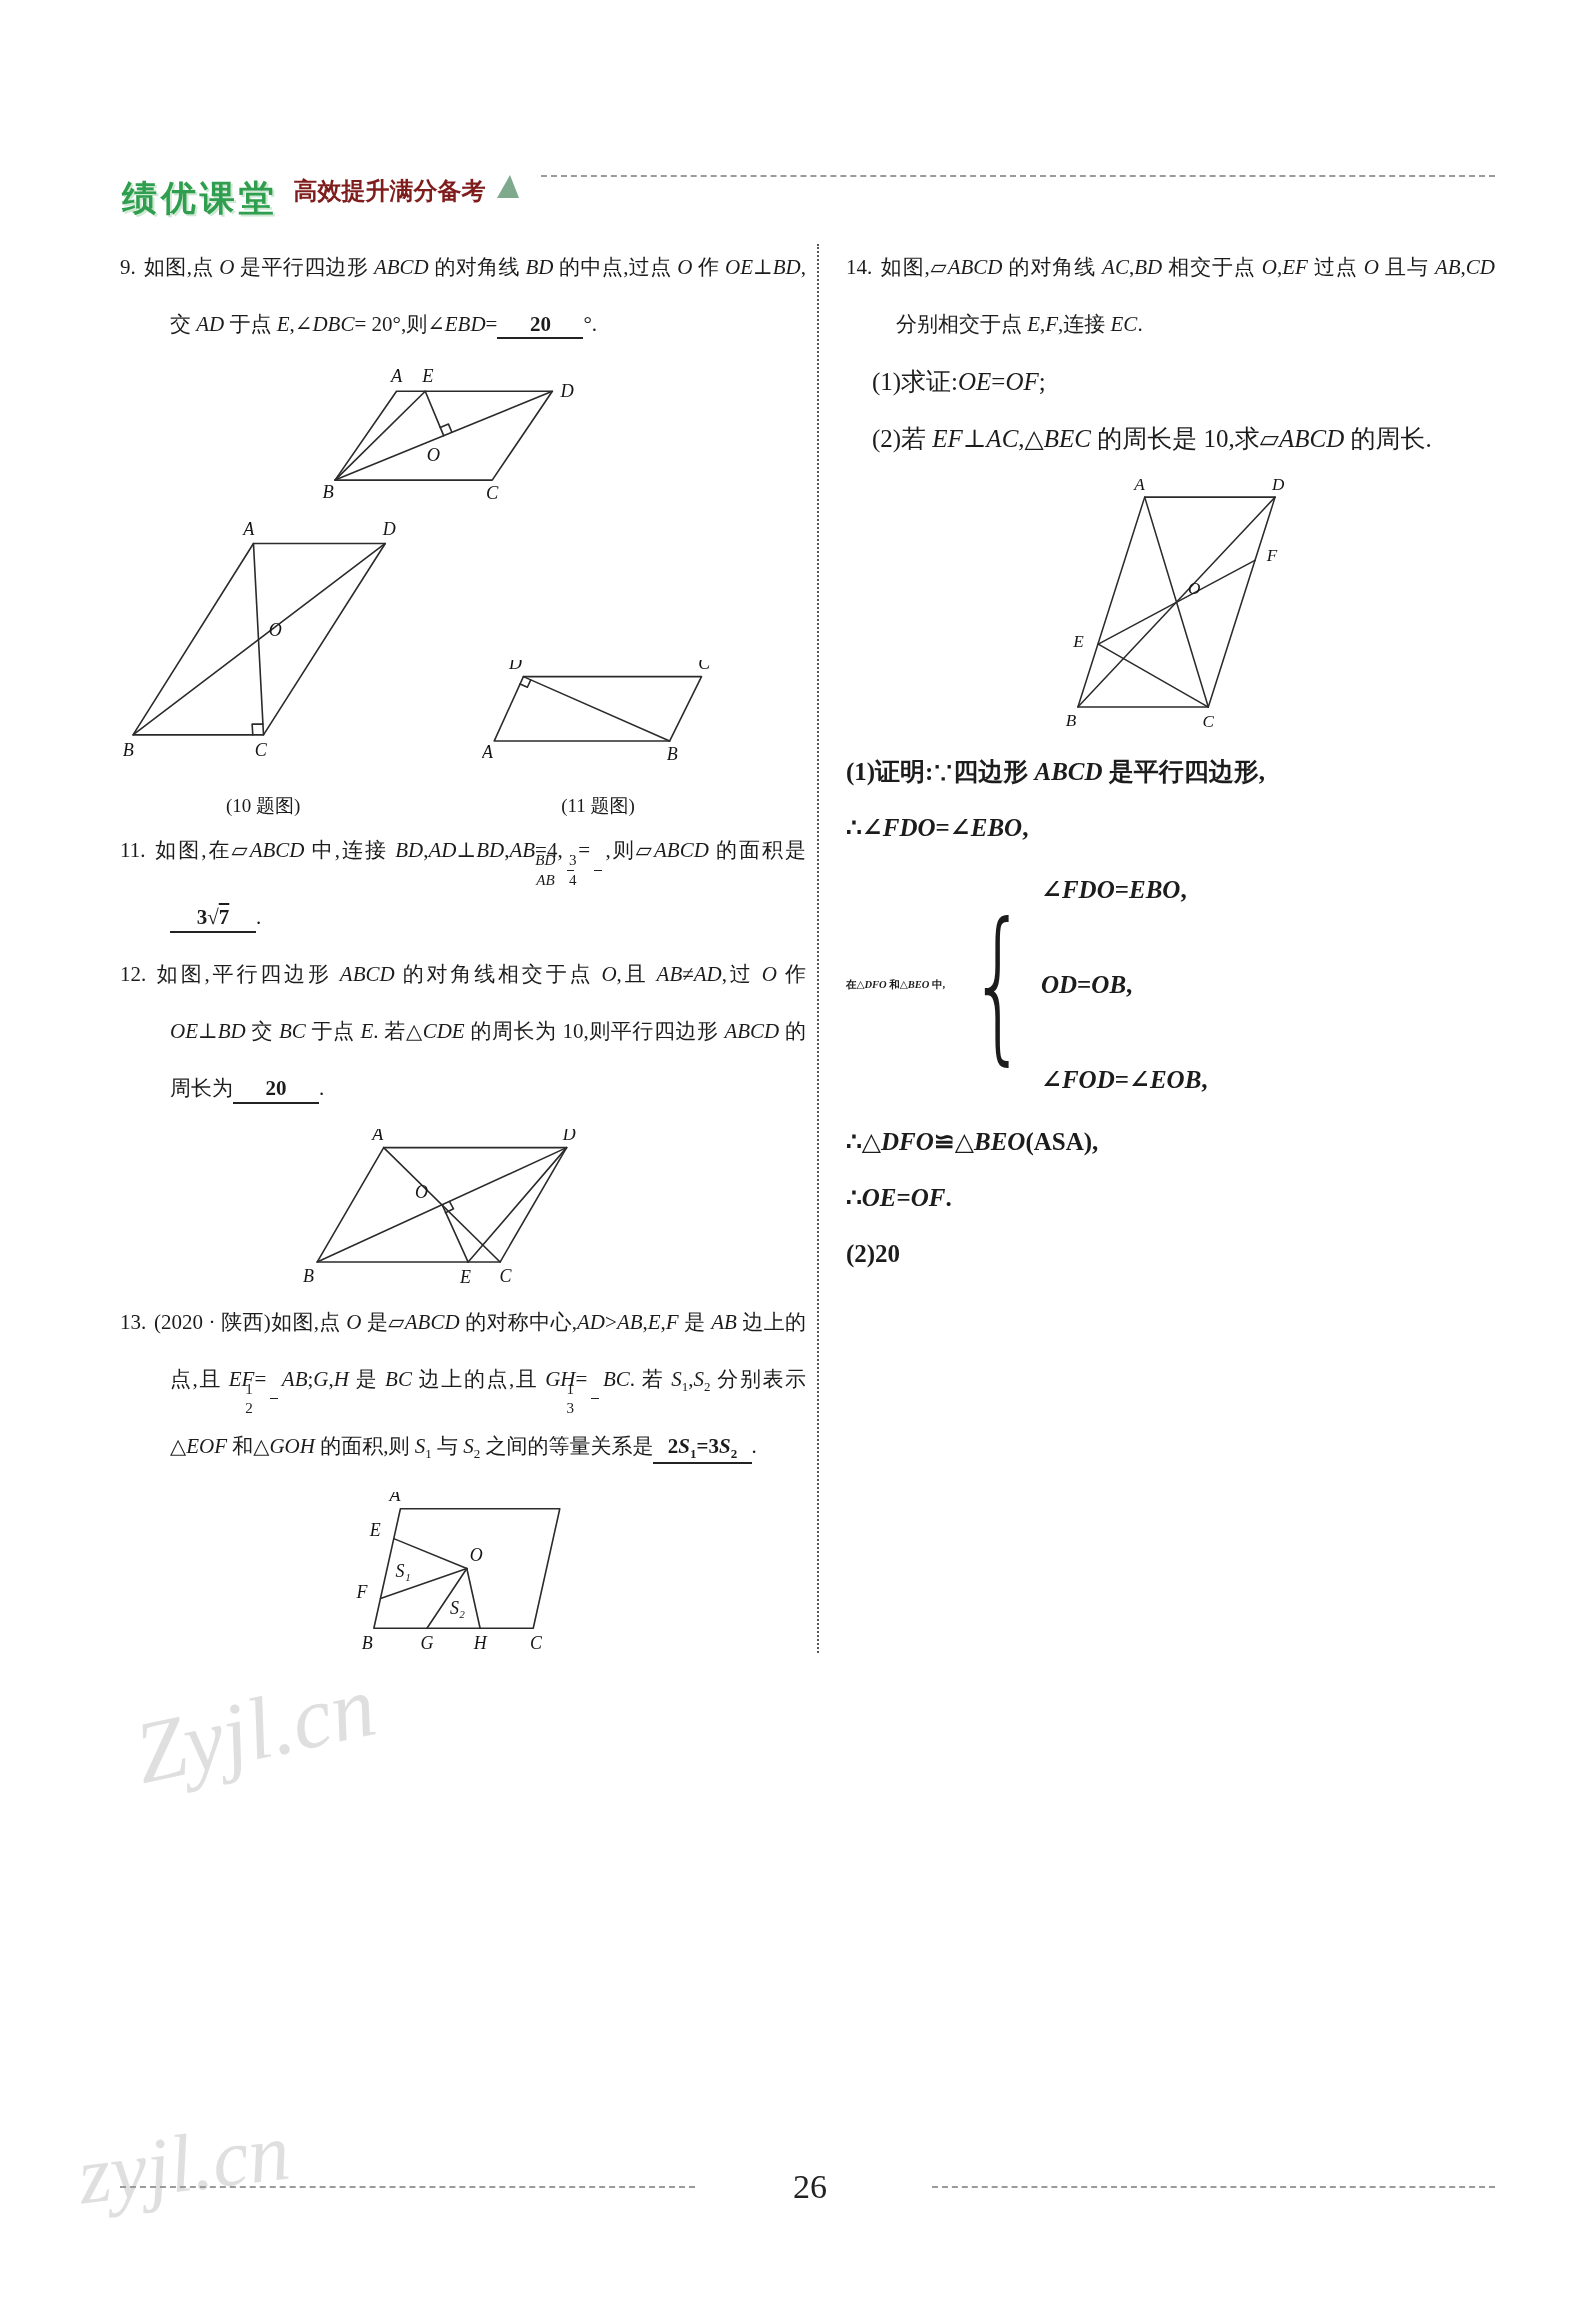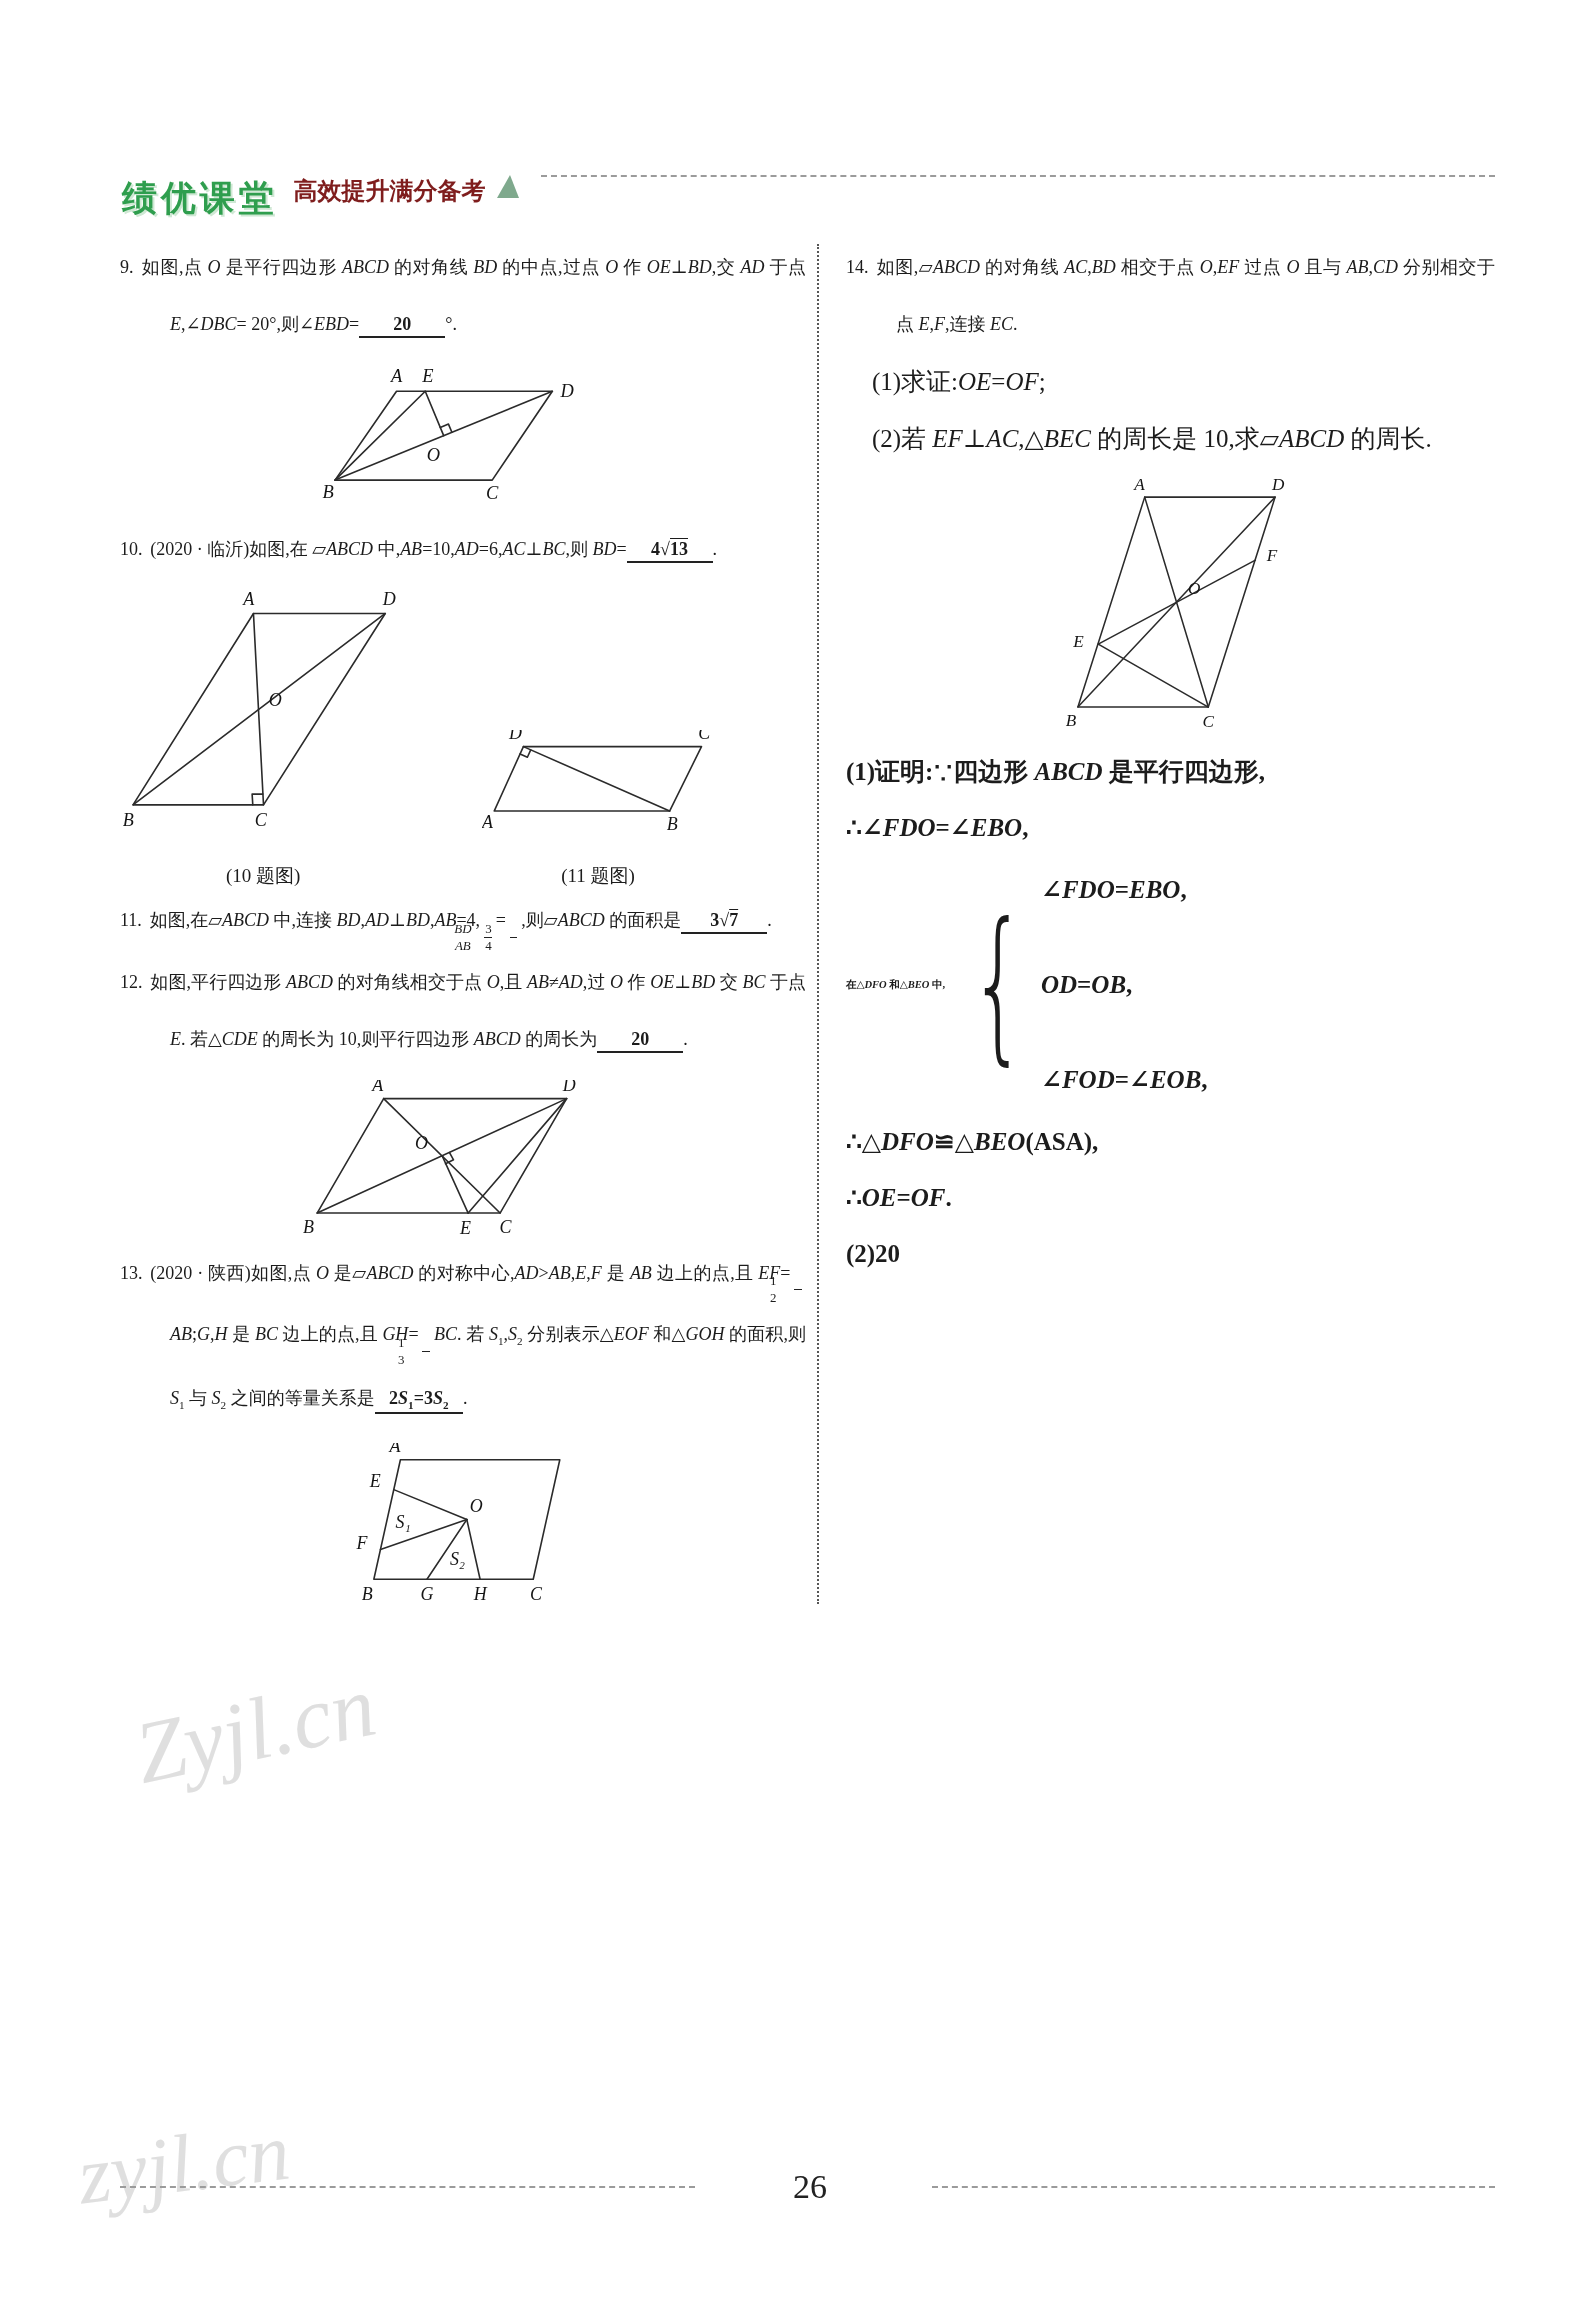--- a/index.html
+++ b/index.html
@@ -26,21 +26,21 @@
   .wm-mid { top:1679px; left:134px; font-size:88px; transform:rotate(-12deg); }
   .wm-bottom { top:2117px; left:78px; font-size:82px; transform:rotate(-7deg); }
 
   
   .content { position:absolute; top:239px; left:120px; width:1375px;
              display:flex; align-items:stretch; z-index:1; }
   .col-left  { width:686px; }
   .divider   { border-left:2.6px dotted #565656; margin:5.2px 9.1px 0 10.5px; }
   .col-right { flex:1; padding-left:18.3px; }
 
-  .problem { font-size:18px; line-height:57px; text-align:justify;
+  .problem { font-size:21px; line-height:57px; text-align:justify;
              padding-left:50px; text-indent:-50px; }
   .pnum { margin-right:7.8px; }
   .sub { font-size:25px; line-height:57px; text-align:justify;
          padding-left:82px; text-indent:-56px; }
   i { font-style:italic; }
   sub { font-size:.62em; }
   .blank { display:inline-block; min-width:86px; padding:0 14.4px;
            border-bottom:2px solid #222; text-align:center; font-weight:700;
            line-height:1.2; text-indent:0; }
   .ov { text-decoration:overline; }
@@ -111,23 +111,20 @@
             <polyline points="193,102 188,90 176,95" class="fig-line"></polyline>
             <text x="112" y="28" text-anchor="middle" class="fig-label">A</text>
             <text x="158" y="28" text-anchor="middle" class="fig-label">E</text>
             <text x="352" y="50" class="fig-label">D</text>
             <text x="166" y="144" text-anchor="middle" class="fig-label">O</text>
             <text x="12" y="198" text-anchor="middle" class="fig-label">B</text>
             <text x="252" y="200" text-anchor="middle" class="fig-label">C</text>
           </svg>
         </div>
 
-      <div class="problem">
-        <span class="pnum">10.</span><span>(2020 · 临沂)如图,在 ▱<i>ABCD</i> 中,<i>AB</i>=10,<i>AD</i>=6,<i>AC</i>⊥<i>BC</i>,则 <i>BD</i>=<span class="blank">4√<span class="ov">13</span></span>.</span>
-      </div>
 
       <div class="figrow">
         <div class="figbox">
           <div class="figure">
               <svg viewBox="0 0 420 360" width="281" height="241">
                 <polyline points="195,32 392,32 210,318 15,318 195,32" class="fig-line"></polyline>
                 <polyline points="195,32 210,318" class="fig-line"></polyline>
                 <polyline points="15,318 392,32" class="fig-line"></polyline>
                 <polyline points="194,318 193,302 209,302" class="fig-line"></polyline>
                 <text x="188" y="20" text-anchor="middle" class="fig-label">A</text>

